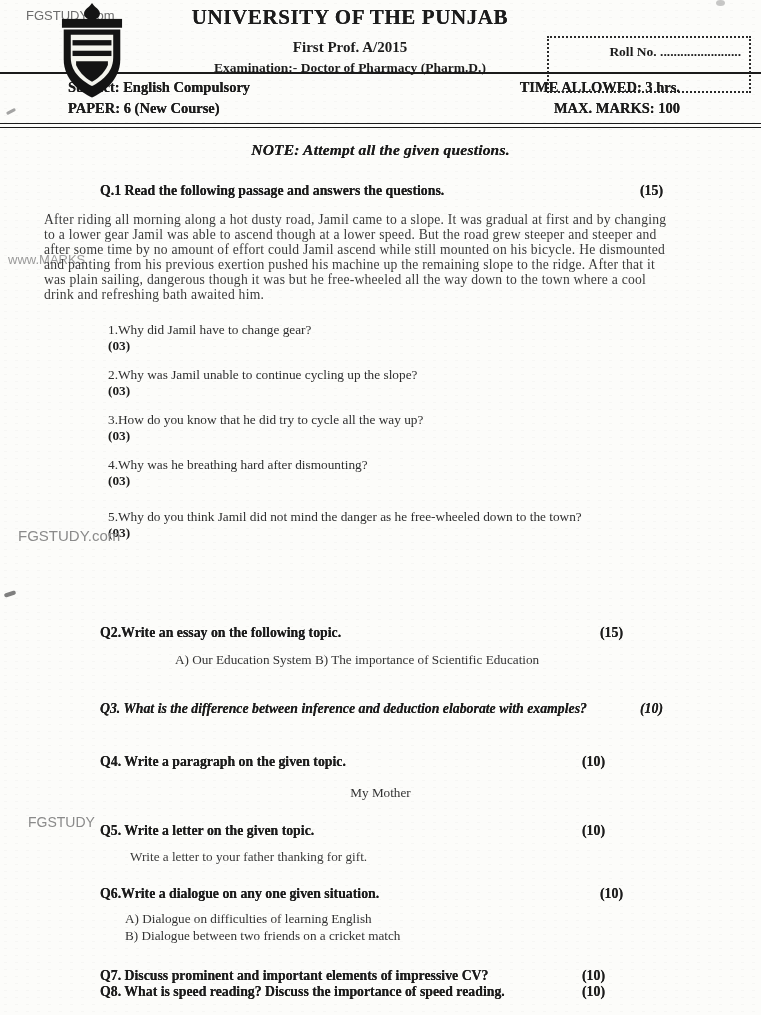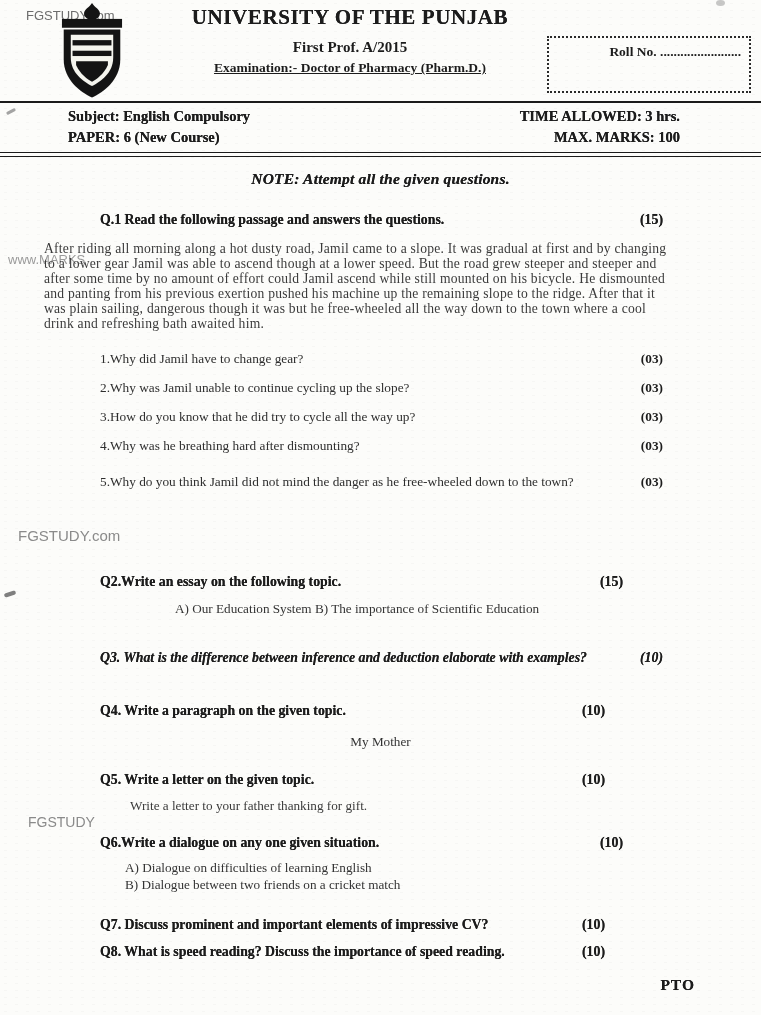--- a/index.html
+++ b/index.html
@@ -19,21 +19,21 @@
   .wm{position:absolute;font-family:"Liberation Sans", sans-serif;color:#8f8f8f;z-index:1;}
   .wm-top{left:26px;top:8px;font-size:13px;color:#6c6c6c;}
   .wm-passage{left:8px;top:252px;font-size:13px;color:#9a9a9a;}
   .wm-middle{left:18px;top:527px;font-size:15px;color:#8a8a8a;}
   .wm-lower{left:28px;top:814px;font-size:14px;color:#8a8a8a;}
   
   .artifact-dot{position:absolute;left:716px;top:0;width:9px;height:6px;border-radius:50%;background:#9a9a9a;opacity:.55;}
   .artifact-tick{position:absolute;left:6px;top:110px;width:10px;height:3px;background:#7d7d7d;transform:rotate(-28deg);border-radius:2px;opacity:.7;}
   .artifact-tick2{position:absolute;left:4px;top:592px;width:12px;height:4px;background:#555;transform:rotate(-18deg);border-radius:2px;opacity:.75;}
   
-  .header{position:relative;height:101px;font-family:Liberation Serif, serif;}
+  .header{position:relative;height:72px;font-family:Liberation Serif, serif;}
   .logo{position:absolute;left:52px;top:3px;z-index:2;}
   .head-center{position:absolute;left:140px;top:5px;width:420px;text-align:center;z-index:0;}
   .uni-title{font-size:21px;font-weight:bold;letter-spacing:.6px;text-shadow:0 0 .5px #222;}
   .session{font-size:15px;font-weight:bold;margin-top:9px;}
   .exam{font-size:13.5px;font-weight:bold;text-decoration:underline;margin-top:4px;}
   .roll-box{
     position:absolute;left:547px;top:36px;width:204px;height:57px;
     border:2px dotted #2a2a2a;box-sizing:border-box;padding:6px 8px;
     font-weight:bold;font-size:13.5px;z-index:1;text-align:right;
   }
@@ -47,30 +47,30 @@
   .qblock{margin-left:100px;width:563px;}
   .qrow{display:flex;justify-content:space-between;align-items:baseline;
     font-weight:bold;font-size:13.8px;text-shadow:0 0 .35px #2a2a2a;}
   .qrow .marks{white-space:nowrap;margin-left:10px;font-weight:bold;}
   .w-523{width:523px;gap:15px;}
   .w-505{width:505px;}
   .passage{margin:14px 89px 0 44px;font-size:13.6px;line-height:14.9px;
     letter-spacing:.25px;color:#3a3a3a;position:relative;z-index:2;}
   .sub-list{margin-top:20px;}
   .sub-row{display:flex;justify-content:space-between;align-items:baseline;
-    font-size:13.3px;color:#2e2e2e;margin-bottom:13px;}
+    font-size:13.3px;color:#2e2e2e;margin-bottom:13px;flex-direction:column;}
   .sub-row .marks{font-weight:bold;color:#1c1c1c;white-space:nowrap;margin-left:8px;}
   .sub-row.gap{margin-top:20px;}
   .q-opts{margin-top:11px;margin-left:75px;font-size:13.2px;color:#333;}
   .q-sub{margin-top:10px;margin-left:30px;font-size:13.2px;color:#3a3a3a;}
   .q6-opts{margin-top:9px;margin-left:25px;font-size:13.2px;color:#333;line-height:16.5px;}
   .topic-center{text-align:center;margin-top:15px;font-size:13.2px;color:#333;}
   .mt-84{margin-top:84px;} .mt-37{margin-top:37px;}
   .mt-27{margin-top:33px;font-style:italic;} .mt-24{margin-top:24px;} .mt-22{margin-top:22px;}
-  .mt-21{margin-top:21px;} .mt-11{margin-top:11px;}
+  .mt-21{margin-top:21px;} .mt-11{}
   .pto{margin-top:16px;margin-right:66px;text-align:right;font-weight:bold;
     font-size:15.5px;letter-spacing:1px;text-shadow:0 0 .4px #222;}
 </style>
 </head>
 <body>
 
 <div class="page">
 
   <div class="wm wm-top">FGSTUDY.com</div>
   <div class="wm wm-passage">www.MARKS</div>

